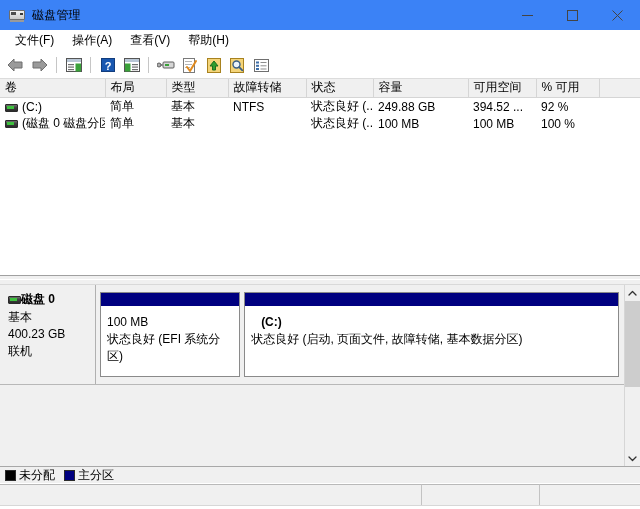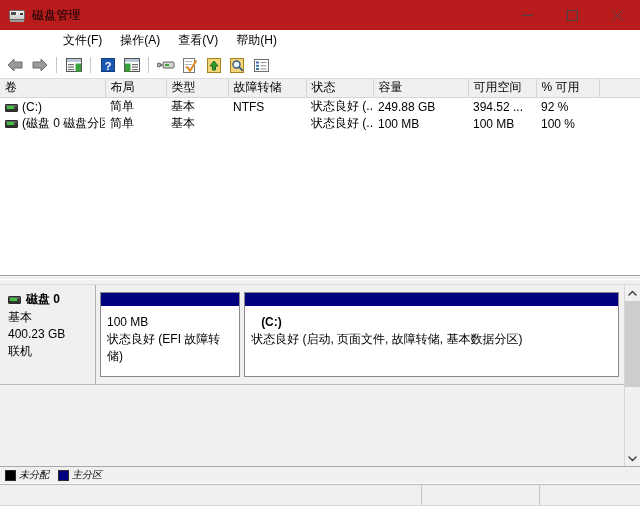--- a/index.html
+++ b/index.html
@@ -24,21 +24,21 @@
     position: relative;
     background: #ffffff;
     box-sizing: border-box;
     display: flex;
     flex-direction: column;
   }
 
   
   .titlebar {
     height: 30px;
-    background: #b91c1c;
+    background: #3b82f6;
     display: flex;
     align-items: center;
     position: relative;
     flex: 0 0 auto;
   }
   .title-left {
     display: flex;
     align-items: center;
     padding-left: 9px;
     gap: 7px;
@@ -99,21 +99,20 @@
   .win-btn svg { display: block; }
 
   
   .menubar {
     height: 22px;
     display: flex;
     align-items: flex-end;
     padding-left: 6px;
     background: #ffffff;
     flex: 0 0 auto;
-    margin-left: 48px;
   }
   .menu-item {
     padding: 2px 9px 3px 9px;
     font-size: 12px;
     color: #000000;
     white-space: nowrap;
     cursor: default;
   }
 
   
@@ -244,21 +243,20 @@
     border-right: 1px solid #b0b0b0;
     box-sizing: border-box;
     padding: 6px 0 0 8px;
     font-size: 12px;
     line-height: 17px;
   }
   .disk-title {
     font-weight: bold;
     display: flex;
     align-items: center;
-    gap: 5px;
     margin-bottom: 1px;
   }
   .disk-ic {
     display: inline-block;
     width: 13px; height: 8px;
     background: linear-gradient(#6e6e6e 0%, #3f3f3f 45%, #2b2b2b 100%);
     border: 1px solid #2a2a2a;
     border-radius: 1px;
     position: relative;
     box-sizing: border-box;
@@ -386,23 +384,22 @@
     display: flex;
     align-items: center;
     padding-left: 5px;
     gap: 5px;
     box-sizing: border-box;
   }
   .legend-item {
     display: flex;
     align-items: center;
     gap: 3px;
-    font-size: 10px;
+    font-size: 12px;
     margin-right: 4px;
-    font-style: italic;
   }
   .sw {
     width: 11px; height: 11px;
     border: 1px solid #2b2b2b;
     box-sizing: border-box;
     display: inline-block;
   }
 
   
   .statusbar {
@@ -626,21 +623,21 @@
           <div>基本</div>
           <div>400.23 GB</div>
           <div>联机</div>
         </div>
         <div class="disk-body">
           <div class="partition" style="flex:0 0 27%;">
             <div class="part-cap"></div>
             <div class="part-info">
               <div class="part-label"></div>
               <div>100 MB</div>
-              <div>状态良好 (EFI 故障转储)</div>
+              <div>状态良好 (EFI 系统分区)</div>
             </div>
           </div>
           <div class="partition" style="flex:1 1 73%;">
             <div class="part-cap"></div>
             <div class="part-info">
               <div class="part-label">(C:)</div>
               <div>状态良好 (启动, 页面文件, 故障转储, 基本数据分区)</div>
             </div>
           </div>
         </div>

